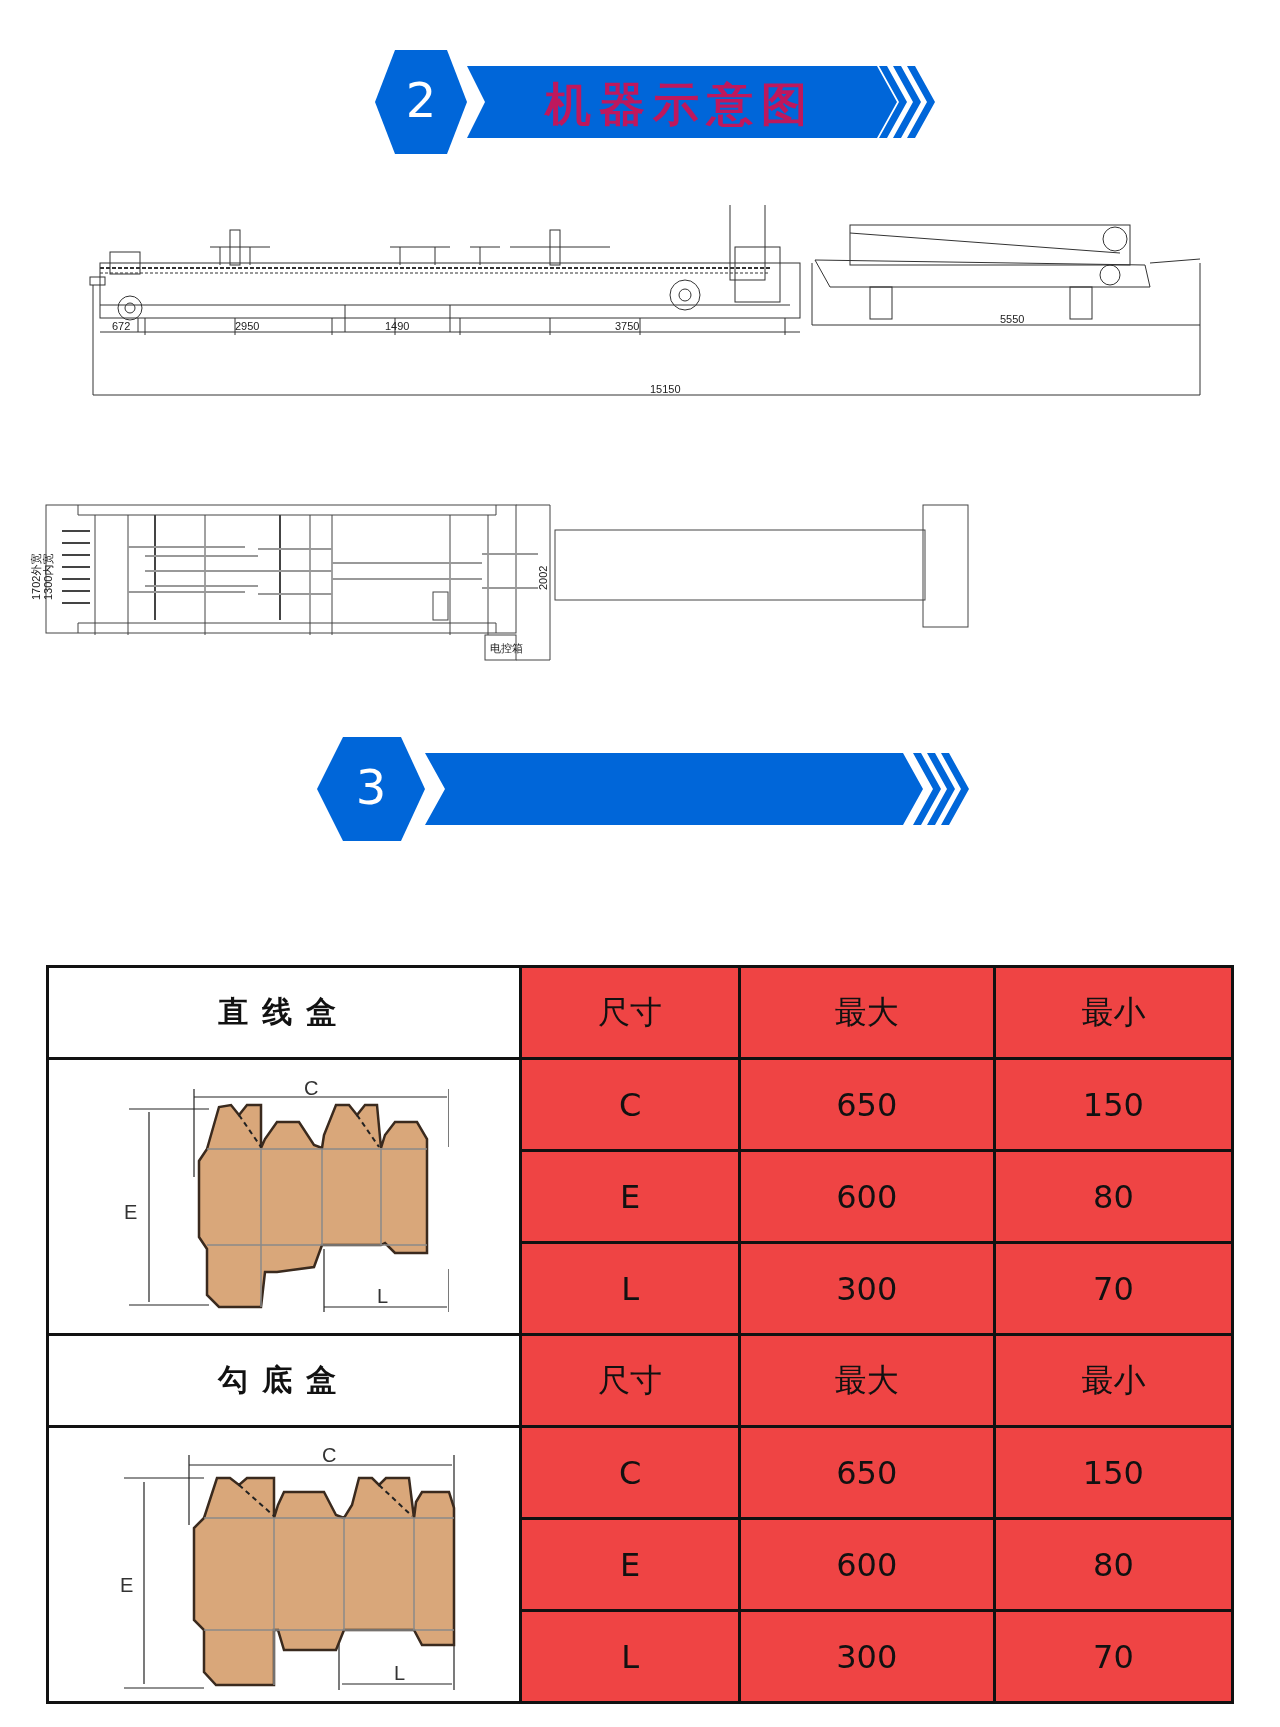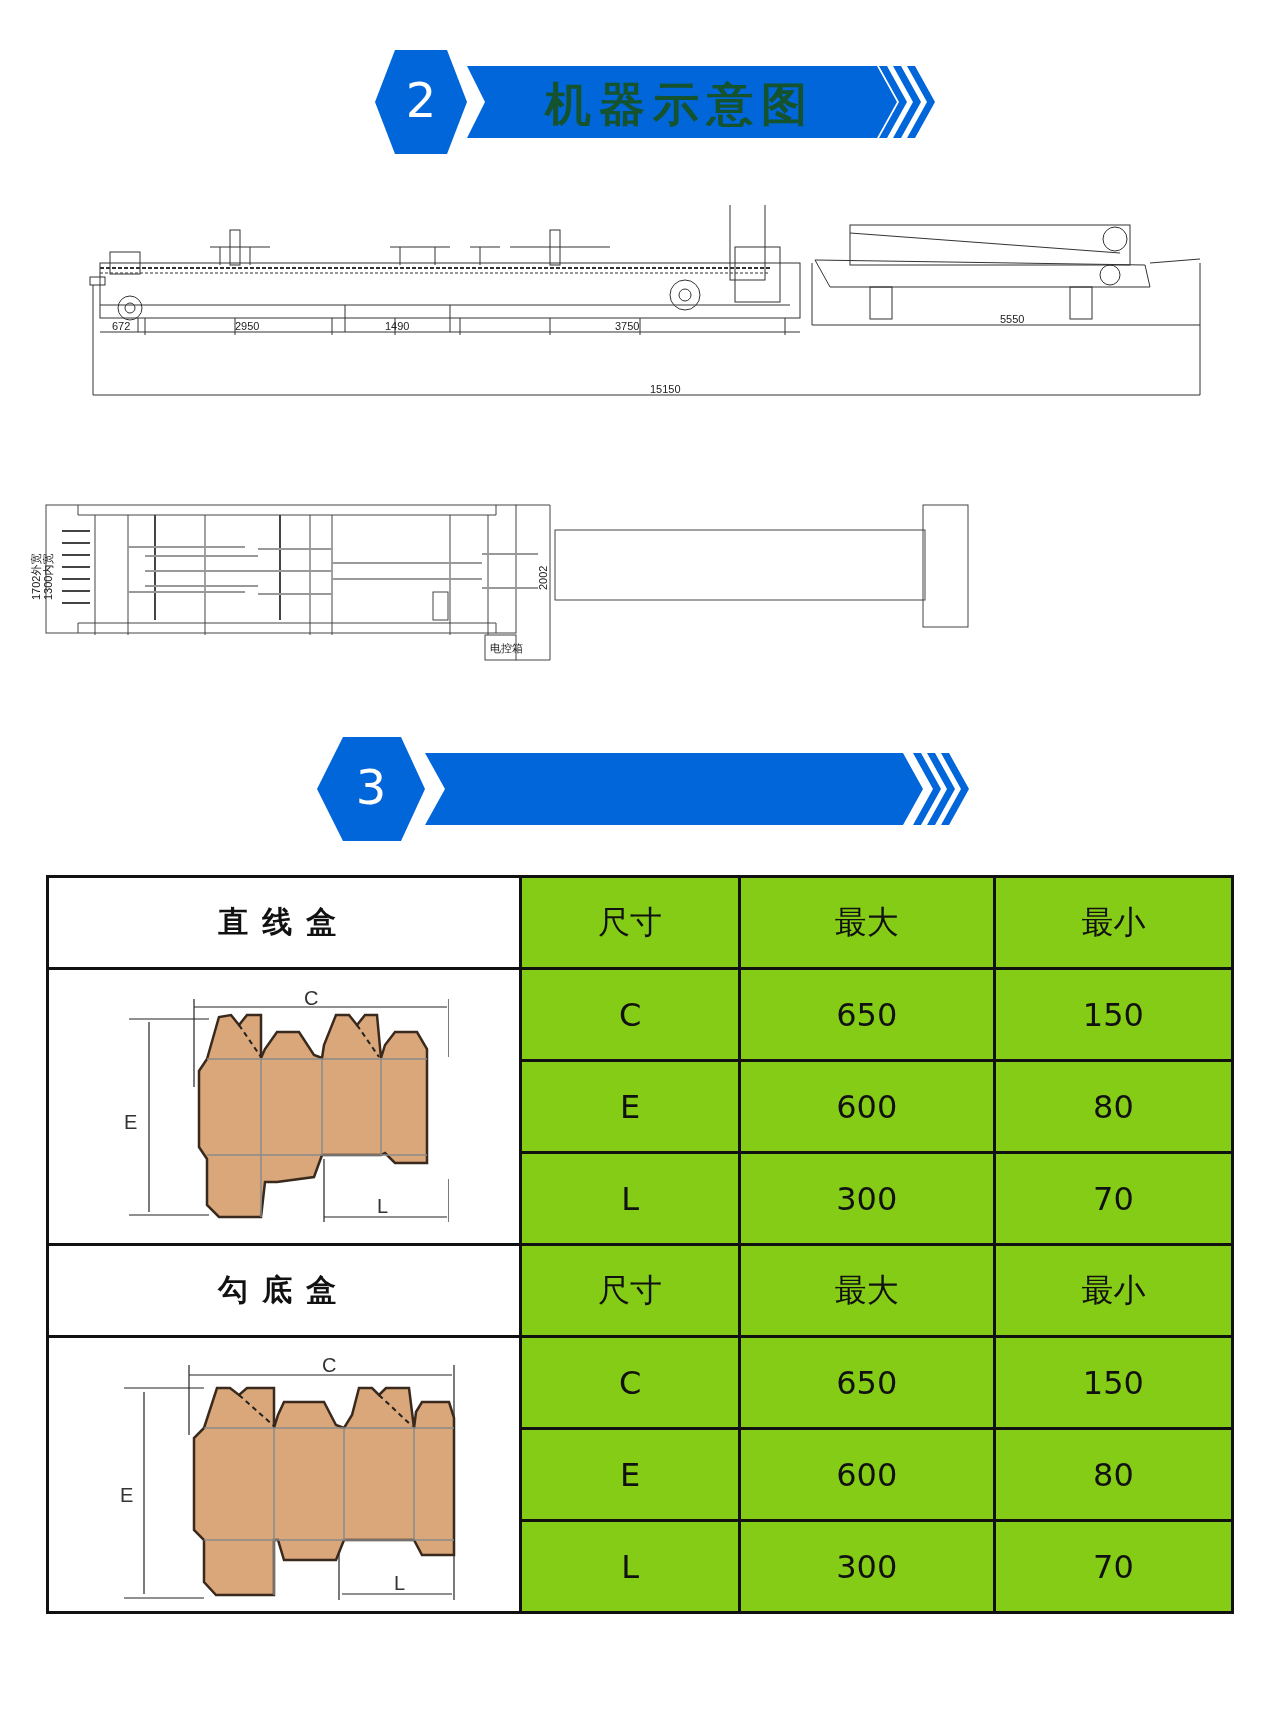--- a/index.html
+++ b/index.html
@@ -1,25 +1,25 @@
 <!DOCTYPE html>
 <html><head>
 <meta charset="utf-8">
 <style>
   html,body{margin:0;padding:0;background:#ffffff;}
   body{width:1280px;height:1727px;position:relative;overflow:hidden;font-family:"DejaVu Sans","Liberation Sans",sans-serif;}
   .banner{position:absolute;}
   .banner svg{display:block;}
   .banner .num{position:absolute;color:#fff;font-size:48px;text-align:center;font-family:"DejaVu Sans",sans-serif;}
-  .banner .title{position:absolute;color:#14532d;font-size:46px;letter-spacing:8px;text-align:center;font-family:"DejaVu Sans",sans-serif;font-weight:bold;}
+  .banner .title{position:absolute;color:#be185d;font-size:46px;letter-spacing:8px;text-align:center;font-family:"DejaVu Sans",sans-serif;font-weight:bold;}
   .drawing{position:absolute;}
   .dimtxt{font-family:"Liberation Sans",sans-serif;font-size:11px;fill:#222;}
-  table.spec{position:absolute;left:46px;top:875px;border-collapse:collapse;width:1188px;}
+  table.spec{position:absolute;left:46px;top:965px;border-collapse:collapse;width:1188px;}
   table.spec td{border:3px solid #111;text-align:center;vertical-align:middle;font-size:32px;color:#111;font-family:"DejaVu Sans",sans-serif;height:89px;padding:0;}
-  table.spec td.mustard{background:#84cc16;}
+  table.spec td.mustard{background:#ef4444;}
   table.spec td.white{background:#fff;}
   table.spec td.boxname{font-size:30px;letter-spacing:14px;font-weight:bold;}
   .diag{display:block;margin:0 auto;}
 </style>
 </head>
 <body>
 
 <div class="banner" style="left:355px;top:48px;width:590px;height:108px;">
   <svg width="590" height="108">
     <polygon points="20,54 40,2 92,2 112,54 92,106 40,106" fill="#0066D9"></polygon>

